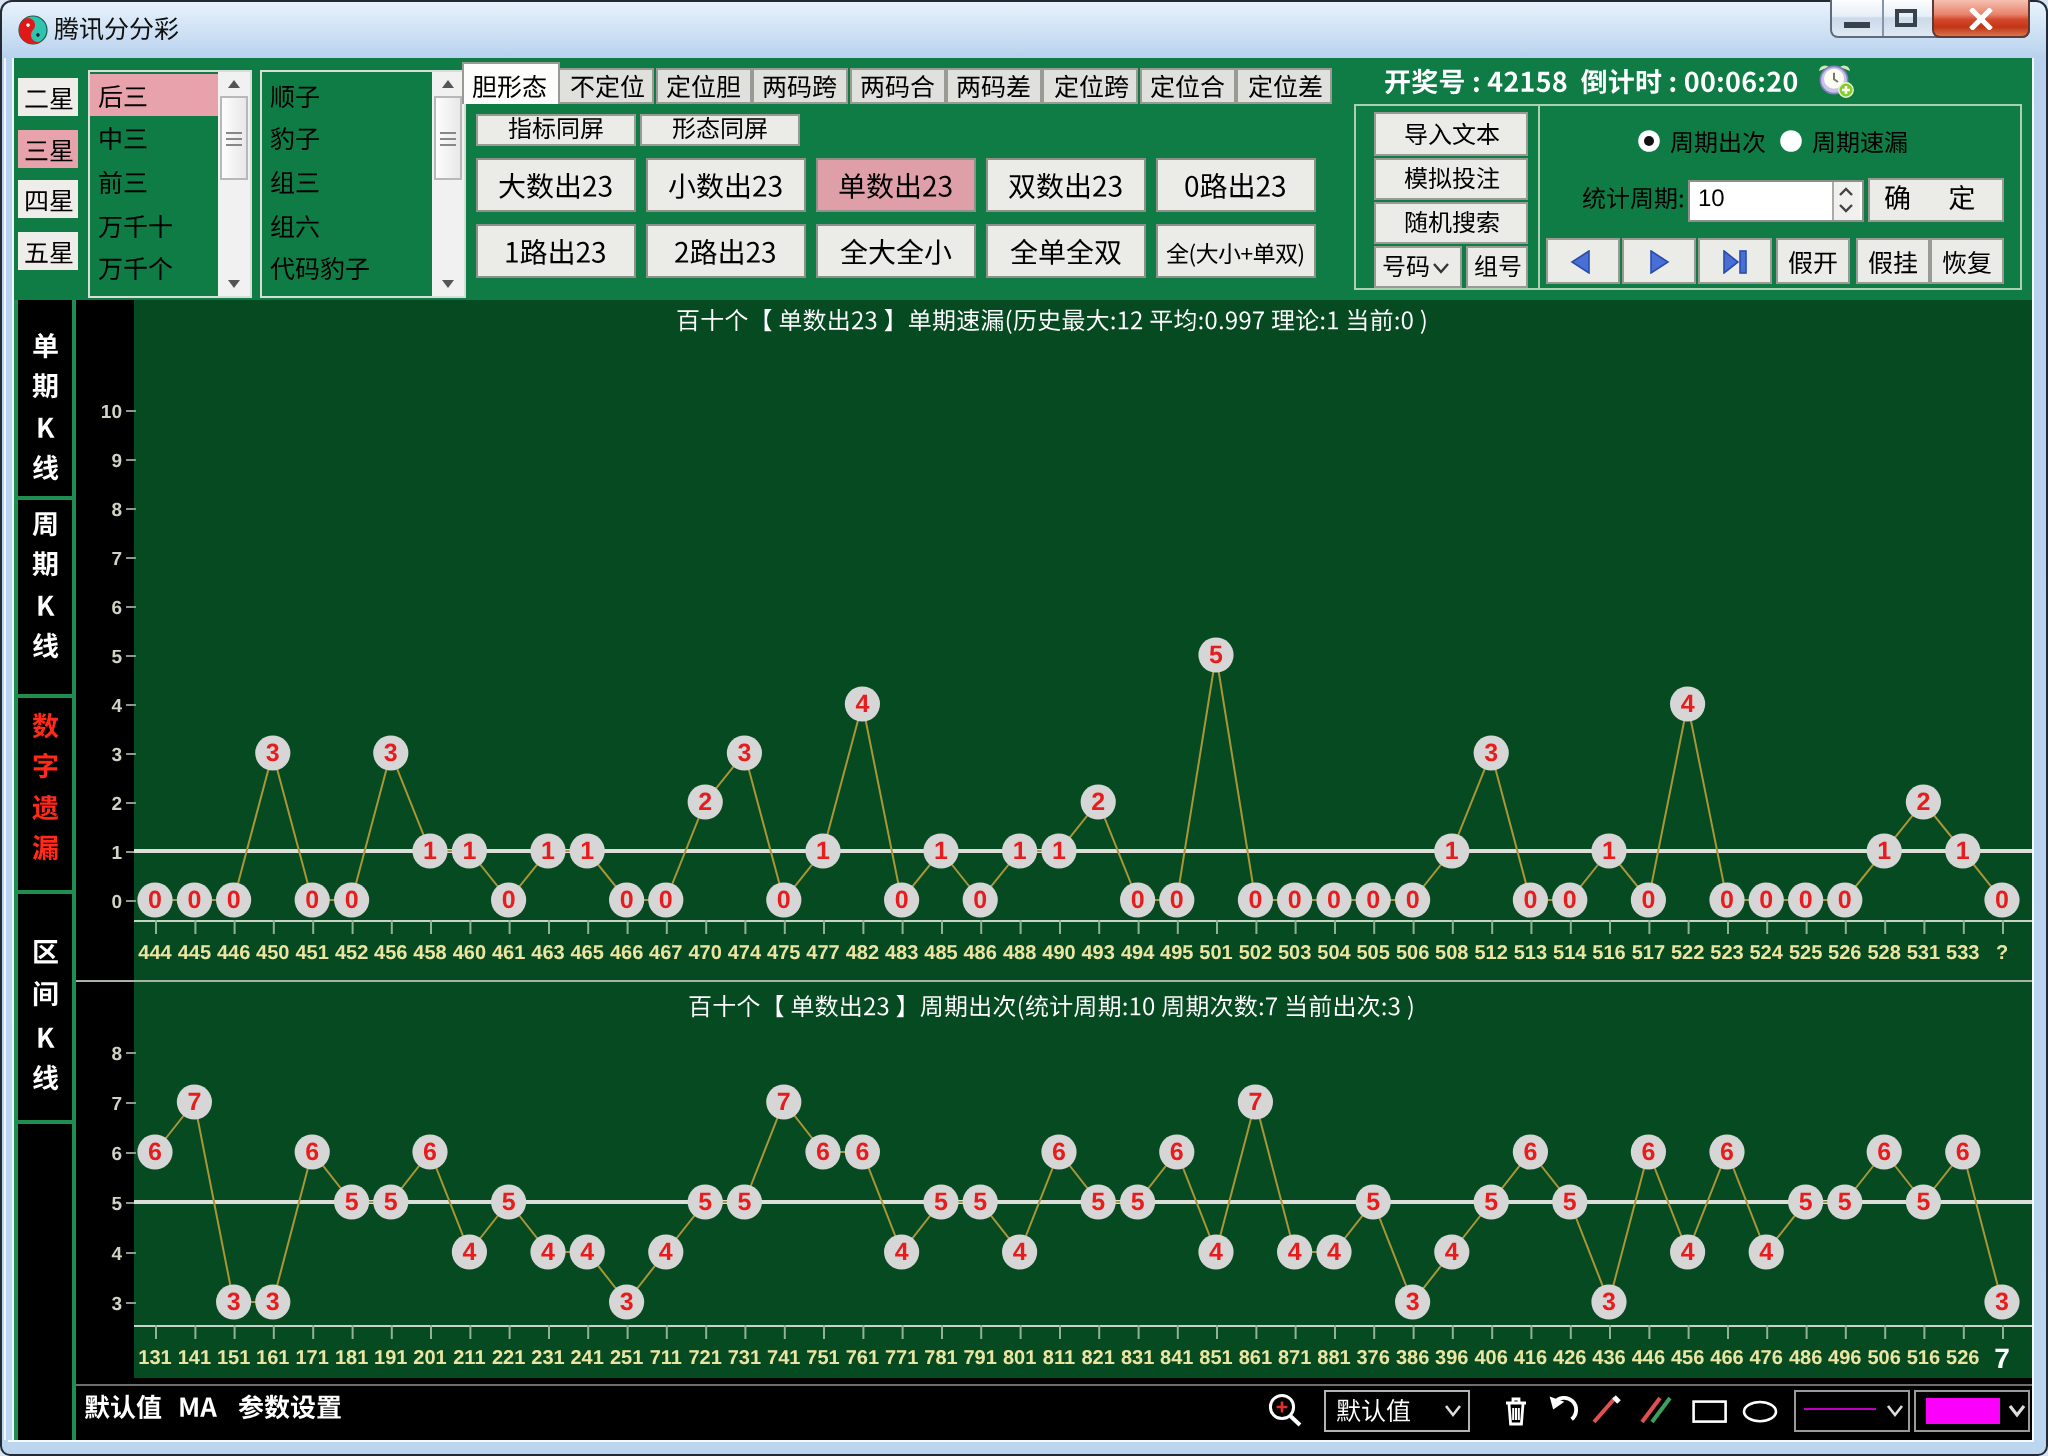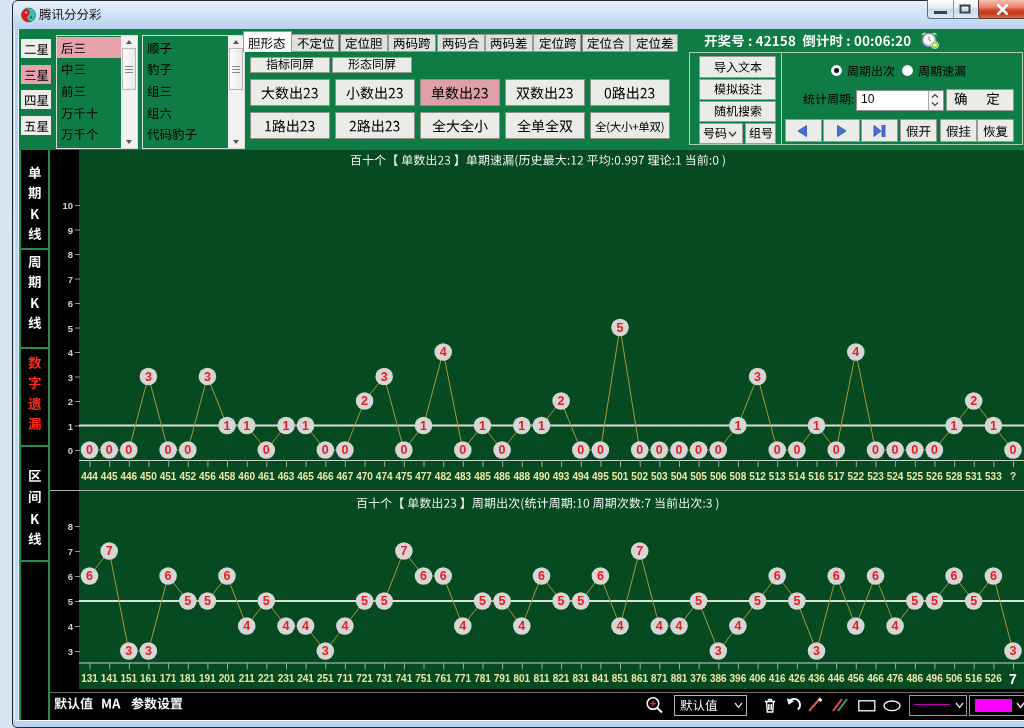--- a/index.html
+++ b/index.html
@@ -1,15 +1,15 @@
 <!DOCTYPE html>
 <html><head><meta charset="utf-8"><style>
 html,body{margin:0;padding:0}
 body{width:1024px;height:728px;overflow:hidden;font-family:"Liberation Sans",sans-serif;background:#d7e4f2}
-#w{position:absolute;left:12px;top:0;width:878px;height:728px}
+#w{position:absolute;left:0;top:0;width:878px;height:728px}
 .a{position:absolute}
 svg.t{position:absolute;overflow:visible}
 .btn{position:absolute;background:#ebebe7;border:1px solid #9a9a94;box-sizing:border-box}
 </style></head><body>
 <div id="w">
     <svg width="0" height="0" style="position:absolute">
       <defs>
         <path id="gr817E" d="M801 831C791 797 767 747 750 714L808 696C827 725 849 768 871 810ZM418 814C441 777 461 728 468 696L529 717C521 749 499 797 476 832ZM389 117V63H765V117ZM83 803V443C83 297 79 95 26 -47C42 -53 71 -69 83 -79C118 16 134 141 141 259H271V11C271 -2 267 -6 256 -6C245 -7 209 -7 169 -5C178 -23 186 -53 189 -70C247 -70 283 -69 305 -58C328 -46 335 -26 335 10V359C349 345 367 324 375 313C408 333 438 355 466 380V347H731C724 310 715 273 706 242H522L539 320L474 327C466 280 453 224 441 184H839C827 62 813 10 796 -6C788 -14 778 -15 762 -15C745 -15 702 -14 655 -10C666 -27 673 -53 674 -71C721 -74 766 -74 789 -73C817 -71 833 -65 850 -48C877 -22 892 46 908 213C909 223 910 242 910 242H775C786 287 799 348 810 401C845 367 884 339 926 321C936 338 957 363 972 375C910 397 854 440 814 489H956V550H596C609 576 621 604 632 634H924V693H652C664 736 675 781 683 830L614 839C606 787 595 738 582 693H386V634H561C549 604 535 576 520 550H354V489H477C438 441 392 402 335 370V803ZM741 489C759 458 782 429 808 403H490C516 429 539 458 560 489ZM146 735H271V569H146ZM146 500H271V329H144L146 444Z"></path>
         <path id="gr8BAF" d="M114 775C163 729 223 664 251 622L305 672C277 713 215 775 166 819ZM42 527V454H183V111C183 66 153 37 135 24C148 10 168 -22 174 -40C189 -19 216 4 387 139C380 153 366 182 360 202L256 123V527ZM358 785V714H503V429H352V359H503V-66H574V359H728V429H574V714H767C767 286 764 -42 873 -76C924 -95 957 -60 968 104C956 114 935 139 922 157C919 73 911 -1 903 1C836 17 839 358 843 785Z"></path>
         <path id="gr5206" d="M673 822 604 794C675 646 795 483 900 393C915 413 942 441 961 456C857 534 735 687 673 822ZM324 820C266 667 164 528 44 442C62 428 95 399 108 384C135 406 161 430 187 457V388H380C357 218 302 59 65 -19C82 -35 102 -64 111 -83C366 9 432 190 459 388H731C720 138 705 40 680 14C670 4 658 2 637 2C614 2 552 2 487 8C501 -13 510 -45 512 -67C575 -71 636 -72 670 -69C704 -66 727 -59 748 -34C783 5 796 119 811 426C812 436 812 462 812 462H192C277 553 352 670 404 798Z"></path>

